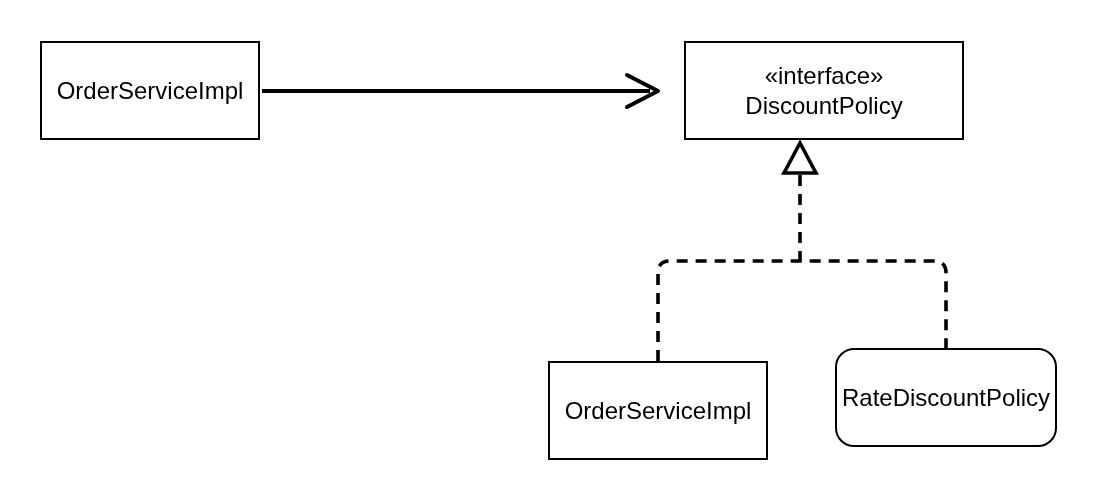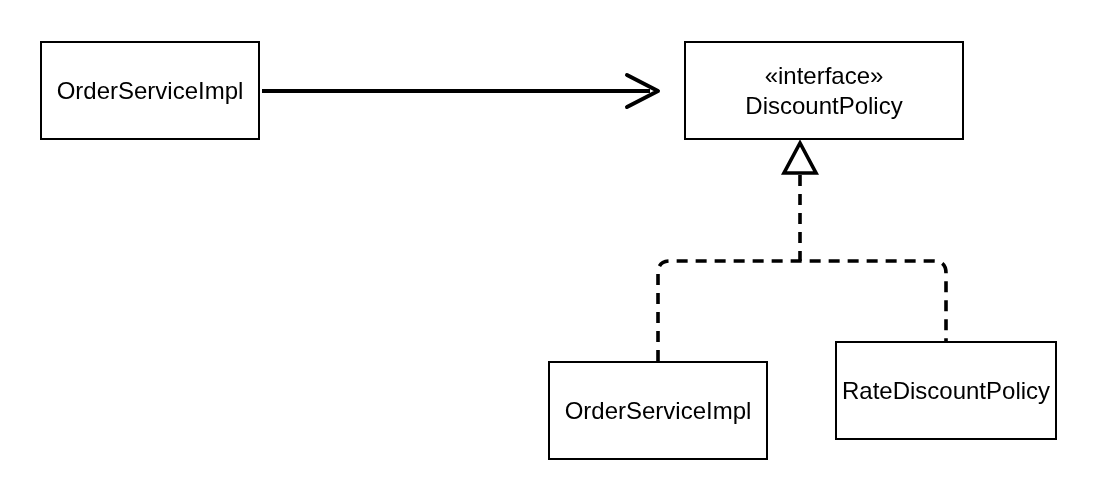--- a/index.html
+++ b/index.html
@@ -90,17 +90,17 @@
 
   <div class="node" style="left:684px; top:41px; width:280px; height:99px;">
     <span class="stereotype">«interface»</span>
     <span class="iface-name">DiscountPolicy</span>
   </div>
 
   <div class="node" style="left:548px; top:361px; width:220px; height:99px;">
     <span class="label">OrderServiceImpl</span>
   </div>
 
-  <div class="node" style="left:835px; top:341px; width:222px; height:99px;">
+  <div class="node" style="left:835px; top:348px; width:222px; height:99px;border-radius:19px;">
     <span class="label">RateDiscountPolicy</span>
   </div>
 
 </div>
 
 </body></html>

